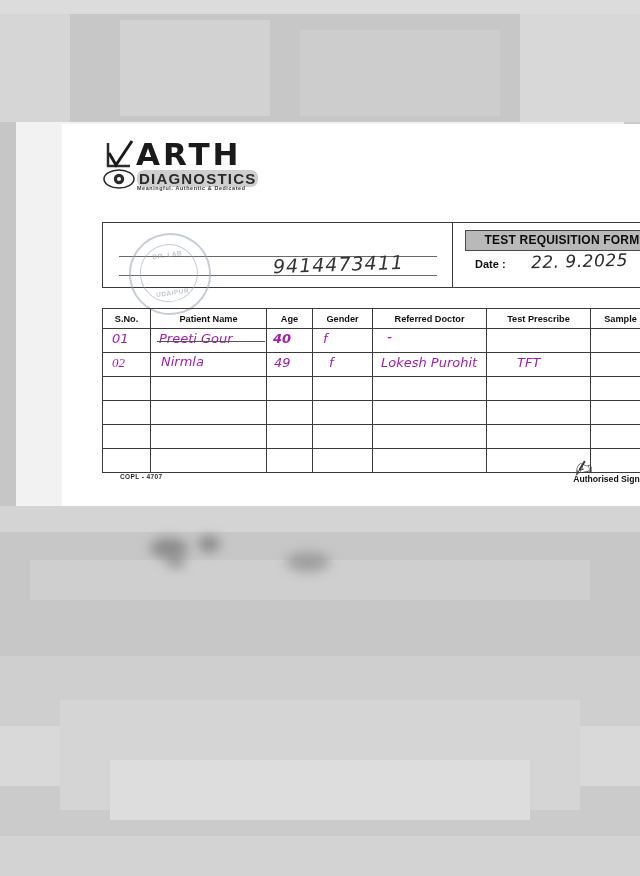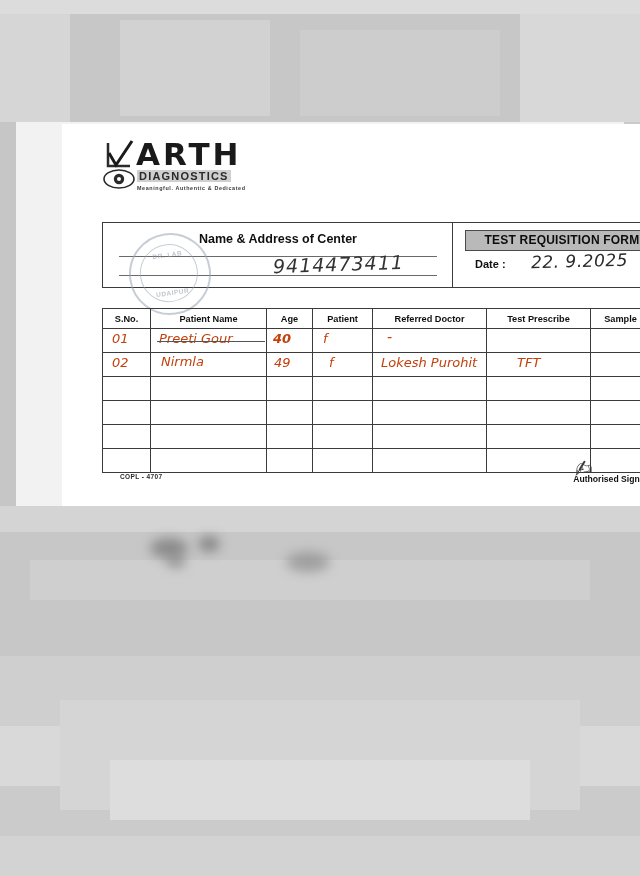--- a/index.html
+++ b/index.html
@@ -74,26 +74,27 @@
     font-weight: bold;
     letter-spacing: 3px;
     line-height: 32px;
     color: #1a1a1a;
     font-family: "DejaVu Sans", sans-serif;
   }
   .logo-diag {
     position: absolute;
     left: 35px;
     top: 32px;
-    font-size: 11px;
+    font-size: 15px;
     letter-spacing: 1.2px;
     font-weight: bold;
     color: #2a2a2a;
     background: #cfcfcf;
     padding: 0 2px;
+    border-radius: 7px;
   }
   .logo-tag {
     position: absolute;
     left: 35px;
     top: 47px;
     font-size: 5.4px;
     letter-spacing: 0.6px;
     color: #3a3a3a;
     font-weight: bold;
   }
@@ -273,21 +274,21 @@
 
   .cell-hw {
     position: absolute;
     left: 0; top: 0;
     width: 100%; height: 100%;
   }
   .cell-hw span {
     position: absolute;
     font-family: "DejaVu Sans", sans-serif;
     font-style: italic;
-    color: #c2410c;
+    color: #a21caf;
     font-size: 13px;
     font-weight: normal;
     white-space: nowrap;
   }
   .strike {
     position: absolute;
     height: 1px;
     background: #555;
   }
 
@@ -369,21 +370,20 @@
       <div class="logo-arth">ARTH</div>
       <div class="logo-diag">DIAGNOSTICS</div>
       <div class="logo-tag">Meaningful. Authentic &amp; Dedicated</div>
     </div>
 
   </div>
 
   <div class="row-center">
 
     <div class="center-cell">
-      <div class="center-label">Name &amp; Address of Center</div>
       <div class="center-rule"></div>
       <div class="center-rule2"></div>
 
       <div class="stamp">
         <div class="stamp-inner"></div>
         <div class="stamp-t1">DR. LAB</div>
         <div class="stamp-t2">UDAIPUR</div>
       </div>
 
       <div class="handwrite hw-phone">9414473411</div>
@@ -404,21 +404,21 @@
       <col style="width:60px">
       <col style="width:114px">
       <col style="width:104px">
       <col style="width:82px">
     </colgroup>
     <thead>
       <tr>
         <th>S.No.</th>
         <th>Patient Name</th>
         <th>Age</th>
-        <th>Patient</th>
+        <th>Gender</th>
         <th>Referred Doctor</th>
         <th>Test Prescribe</th>
         <th>Sample Kala</th>
       </tr>
     </thead>
     <tbody>
 
       <tr>
         <td>
           <div class="cell-hw">
@@ -454,21 +454,21 @@
         <td>
           <div class="cell-hw">
             <span style="left:14px;top:2px;"></span>
           </div>
         </td>
       </tr>
 
       <tr>
         <td>
           <div class="cell-hw">
-            <span style="left:9px;top:2px;">02</span>
+            <span style="left:9px;top:2px;font-family:Liberation Serif, serif;">02</span>
           </div>
         </td>
         <td>
           <div class="cell-hw">
             <span style="left:10px;top:1px;">Nirmla</span>
           </div>
         </td>
         <td>
           <div class="cell-hw">
             <span style="left:7px;top:2px;">49</span>

